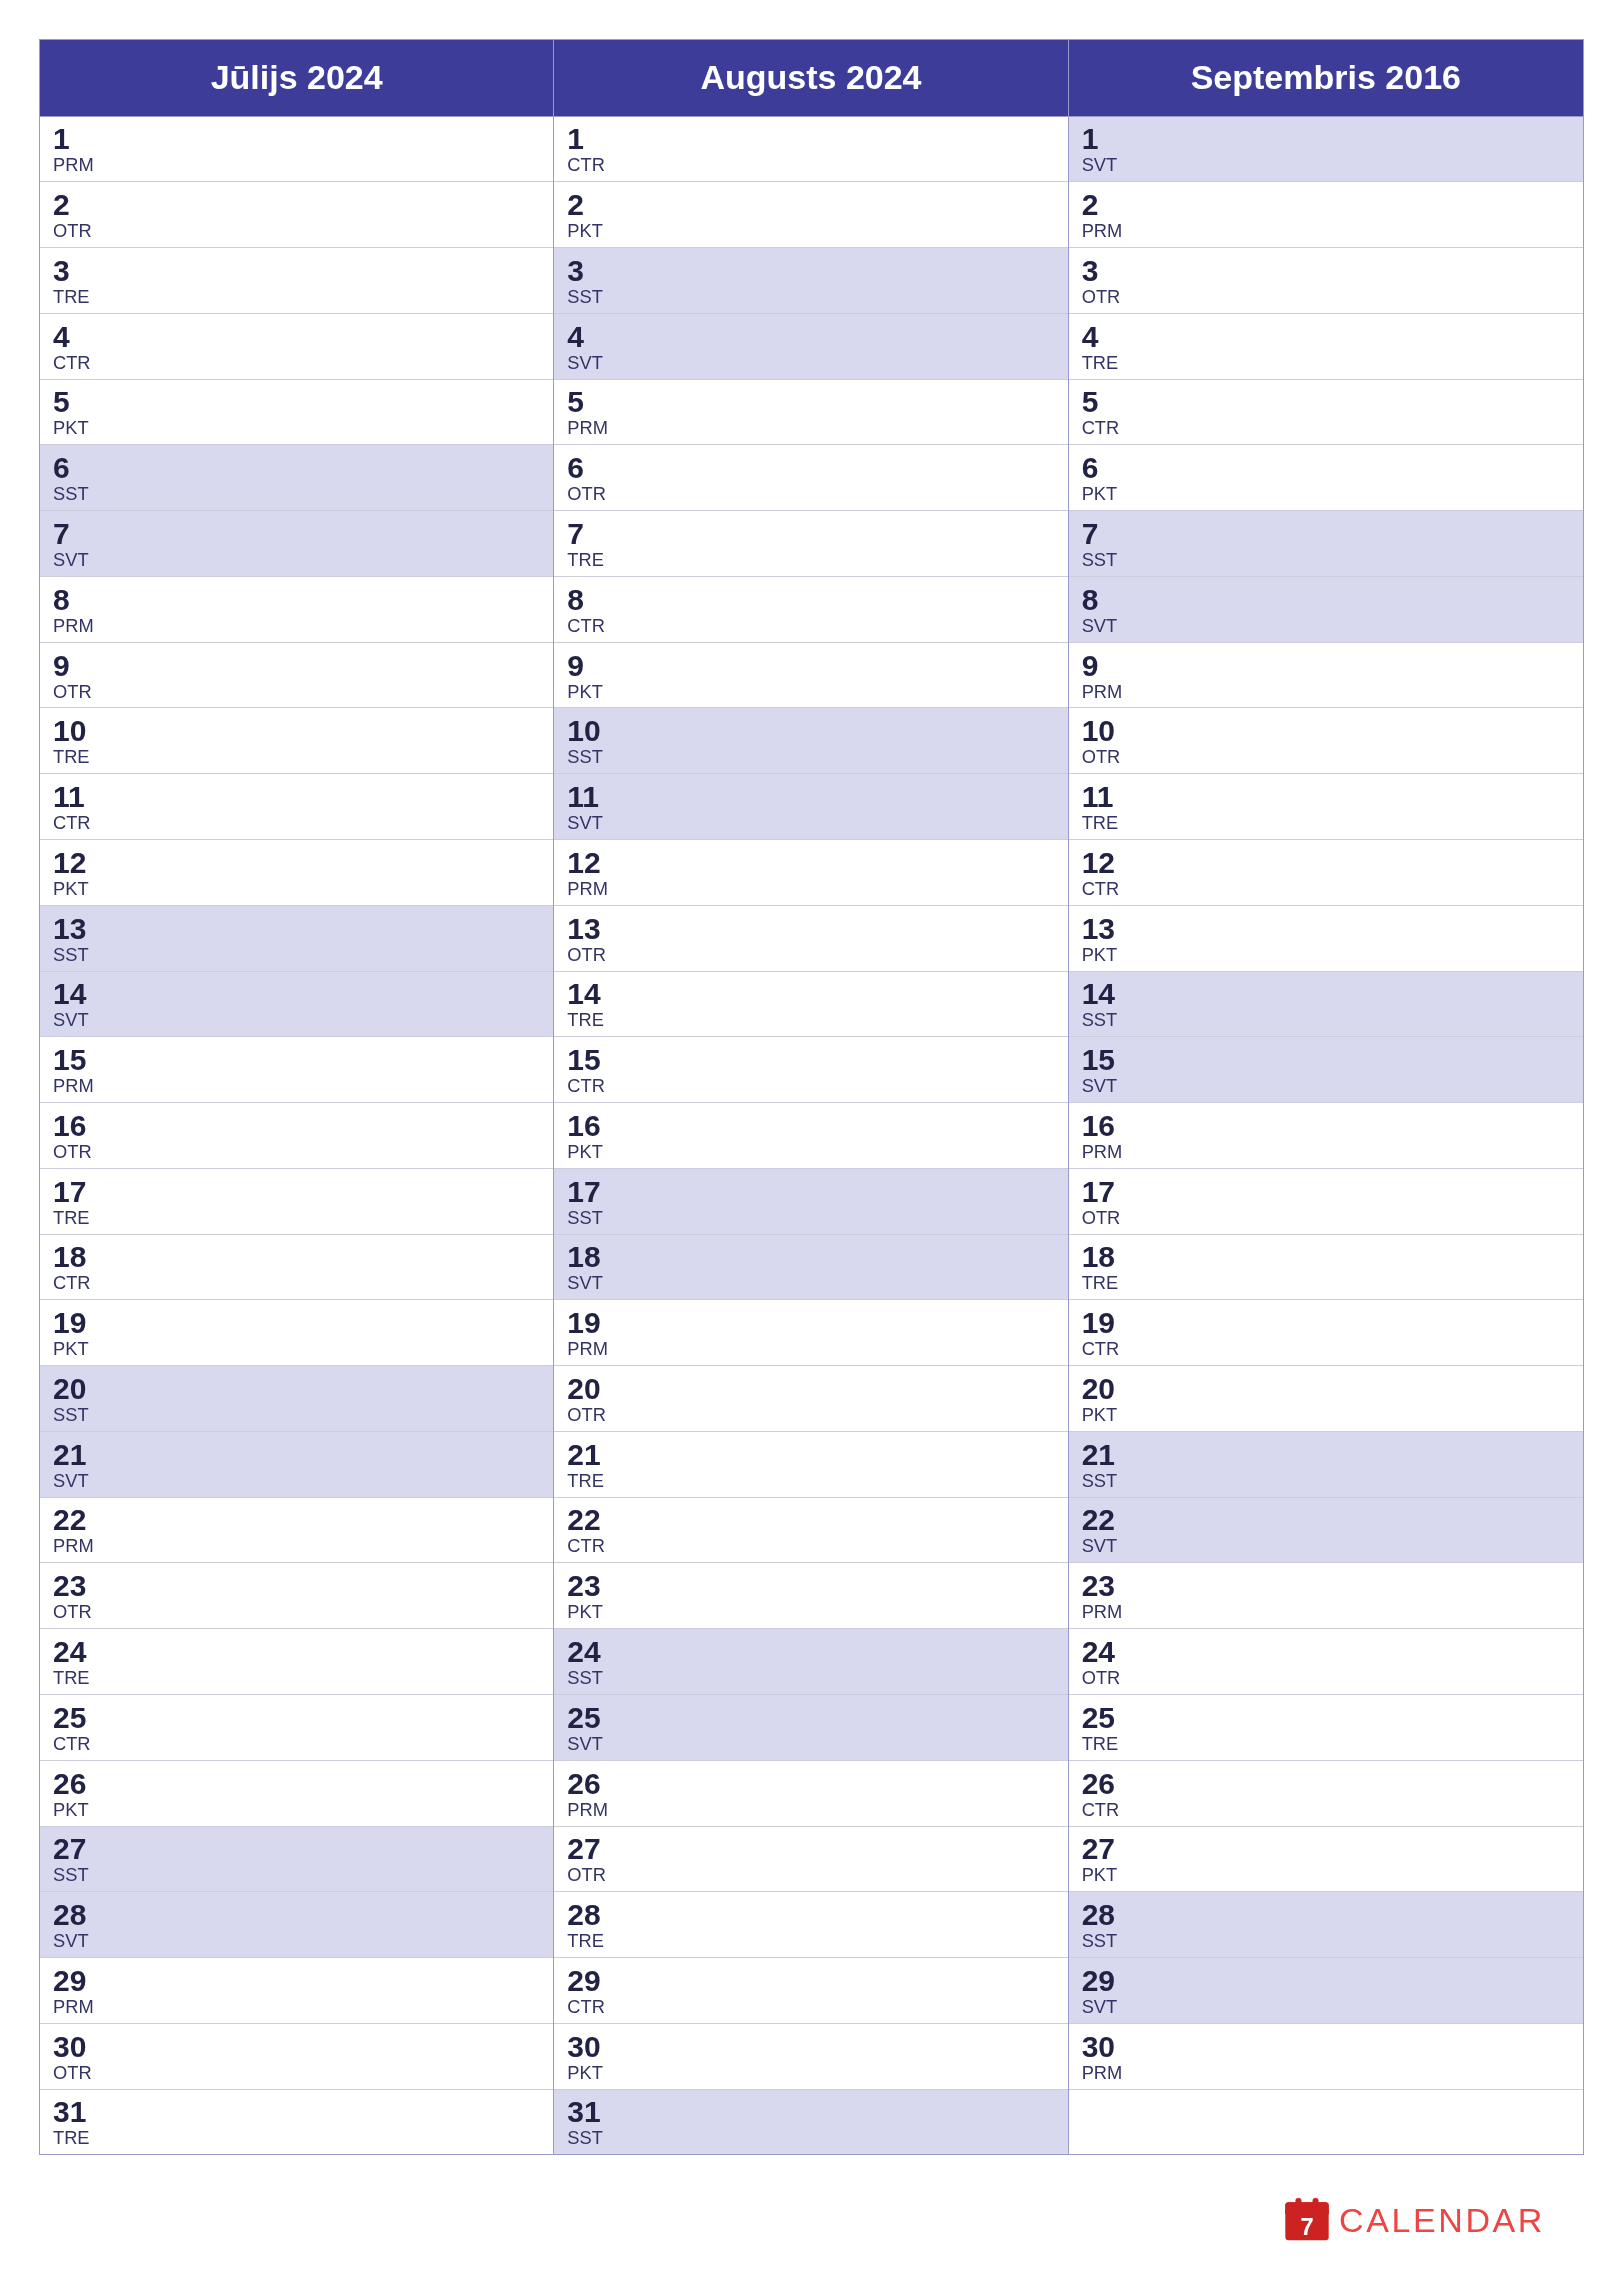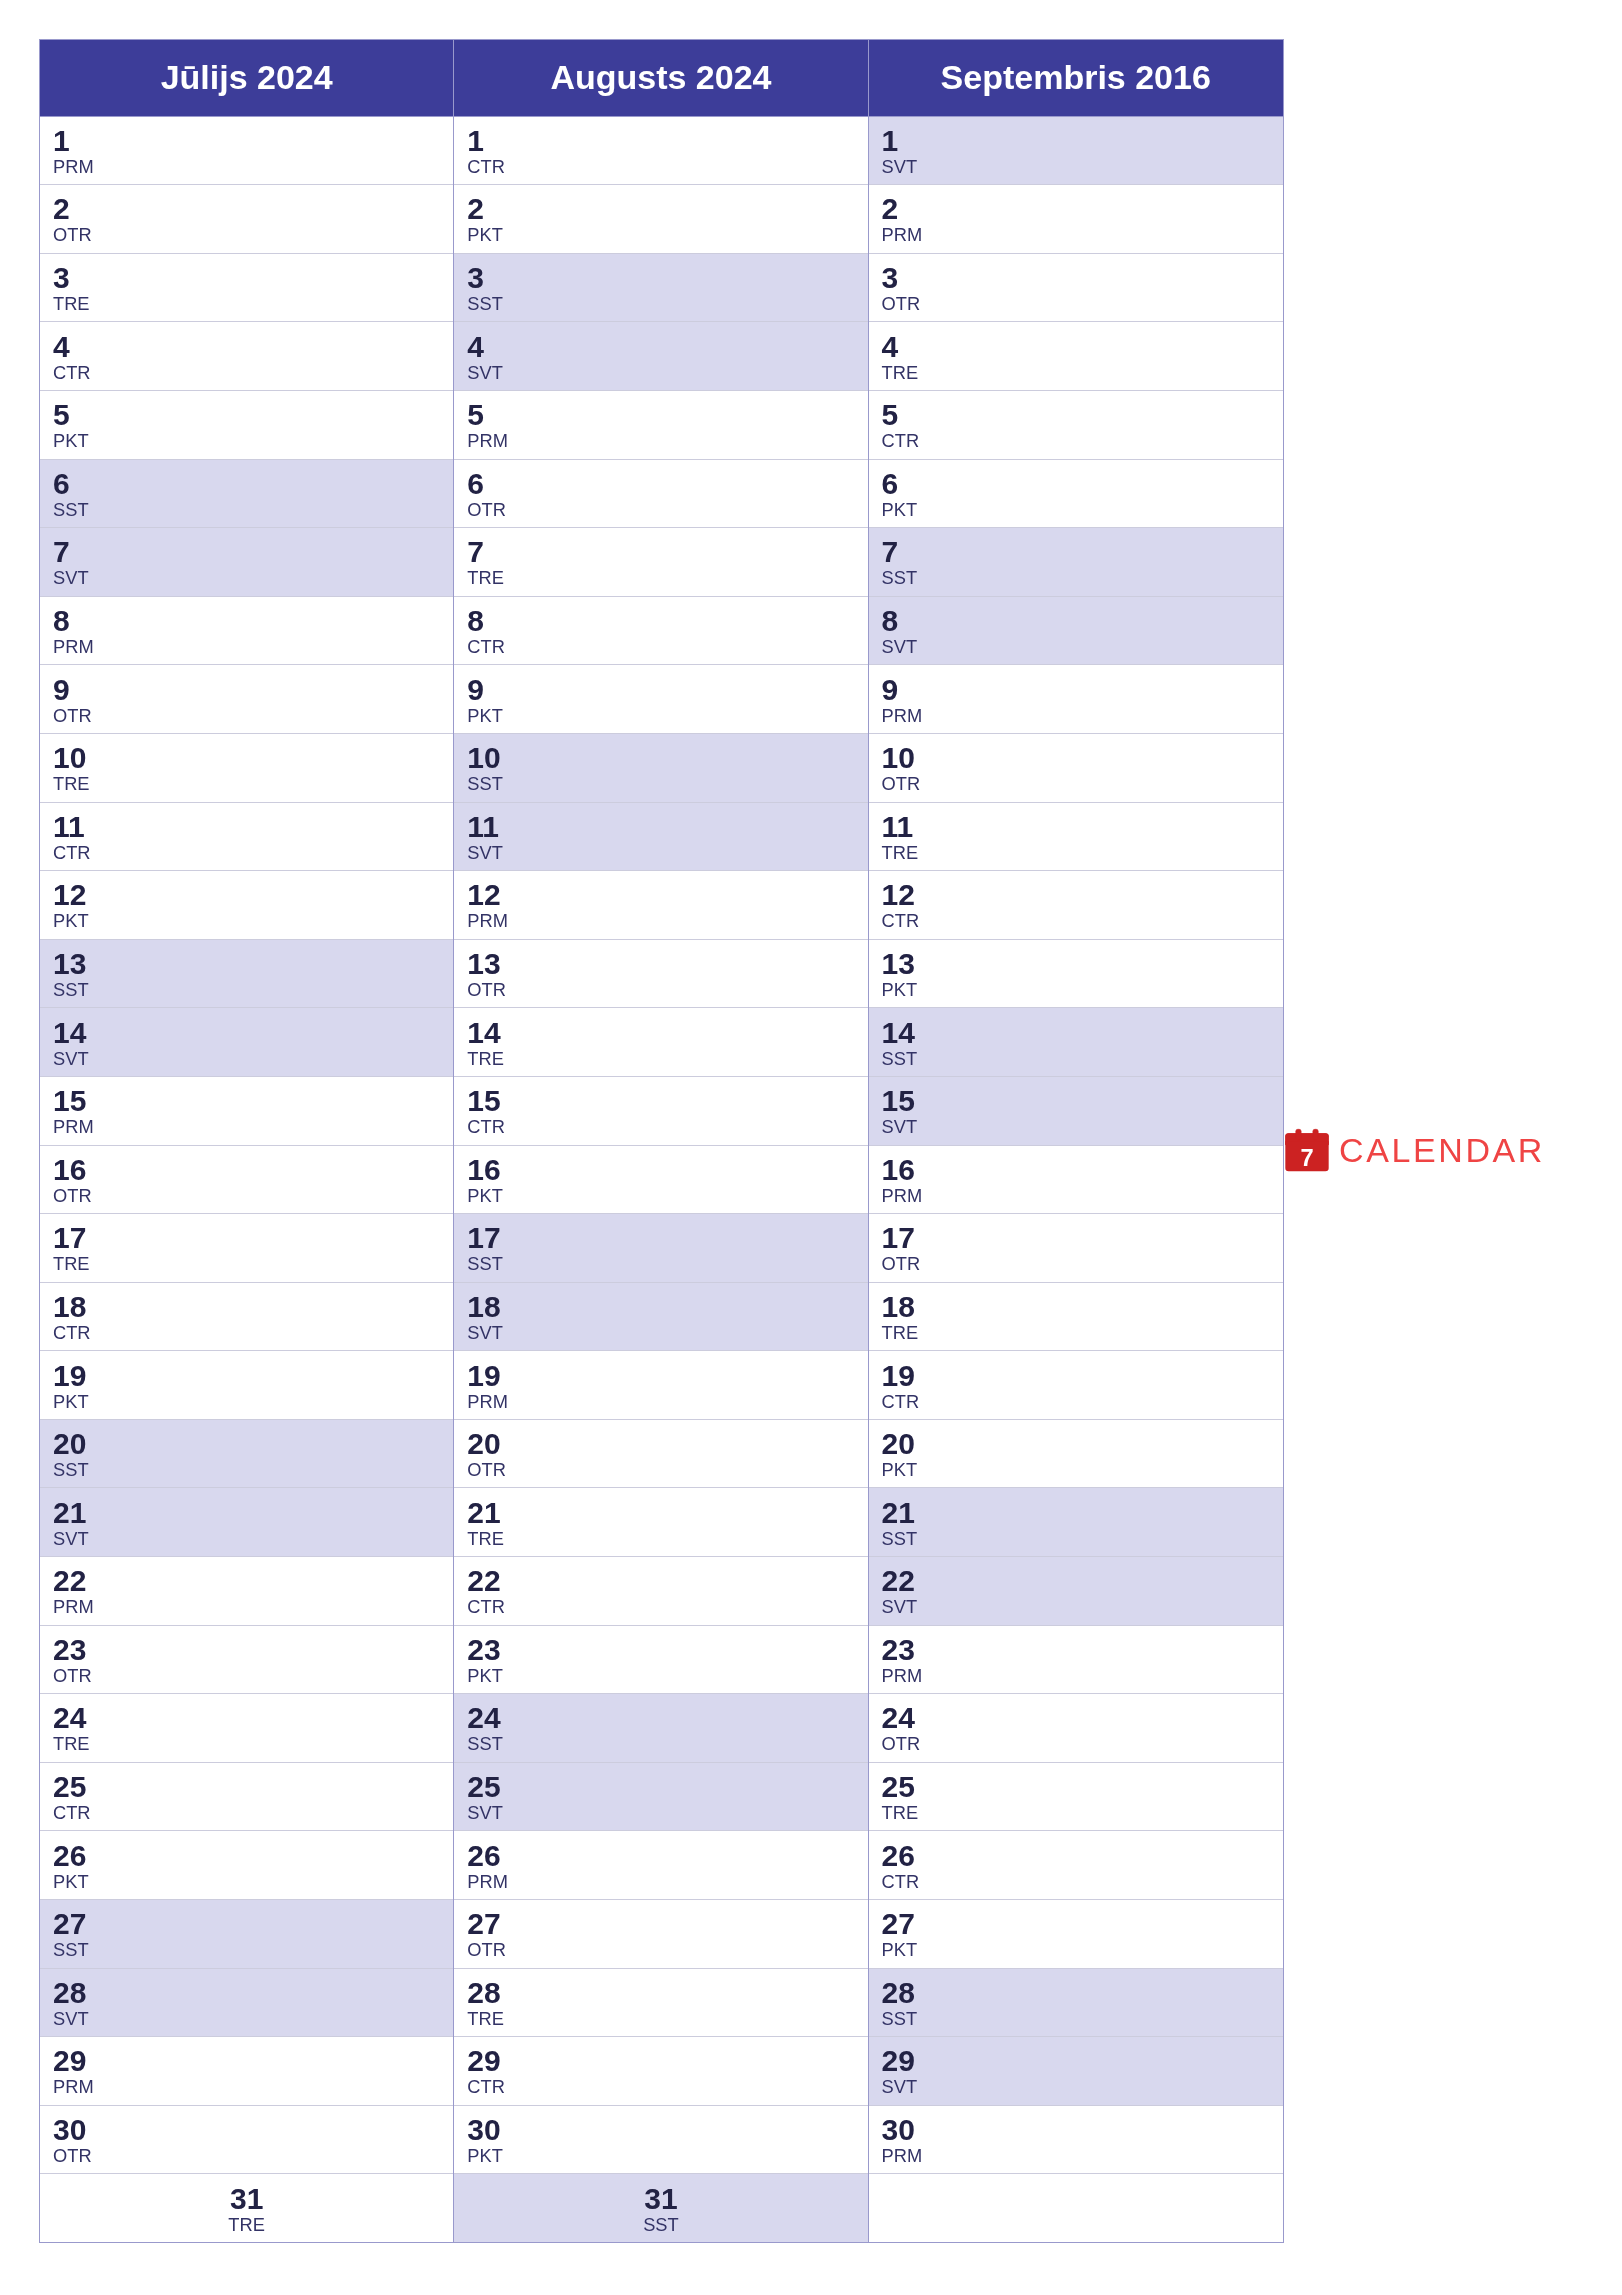--- a/index.html
+++ b/index.html
@@ -10,21 +10,22 @@
       background: #ffffff;
       font-family: Arial, Helvetica, sans-serif;
       overflow: hidden;
     }
 
     .calendar-wrapper {
       width: 1623px;
       height: 2295px;
       padding: 39px 39px 52px 39px;
       display: flex;
-      flex-direction: row;
+      flex-direction: column;
+      gap: 22px;
     }
 
     .calendar-grid {
       display: grid;
       grid-template-columns: 1fr 1fr 1fr;
       border: 1.3px solid #9999cc;
       flex: 1;
     }
 
     .month-column {
@@ -57,21 +58,20 @@
       flex-direction: column;
       justify-content: center;
       padding: 3.9px 13px;
       border-bottom: 0.7px solid #ccccdd;
       min-height: 58px;
       flex: 1;
     }
 
     .day-row:last-child {
       border-bottom: none;
-      align-items: center;
     }
 
     .day-row.weekend {
       background: #d8d8ee;
     }
 
     .day-number {
       font-size: 30px;
       font-weight: bold;
       color: #222244;

